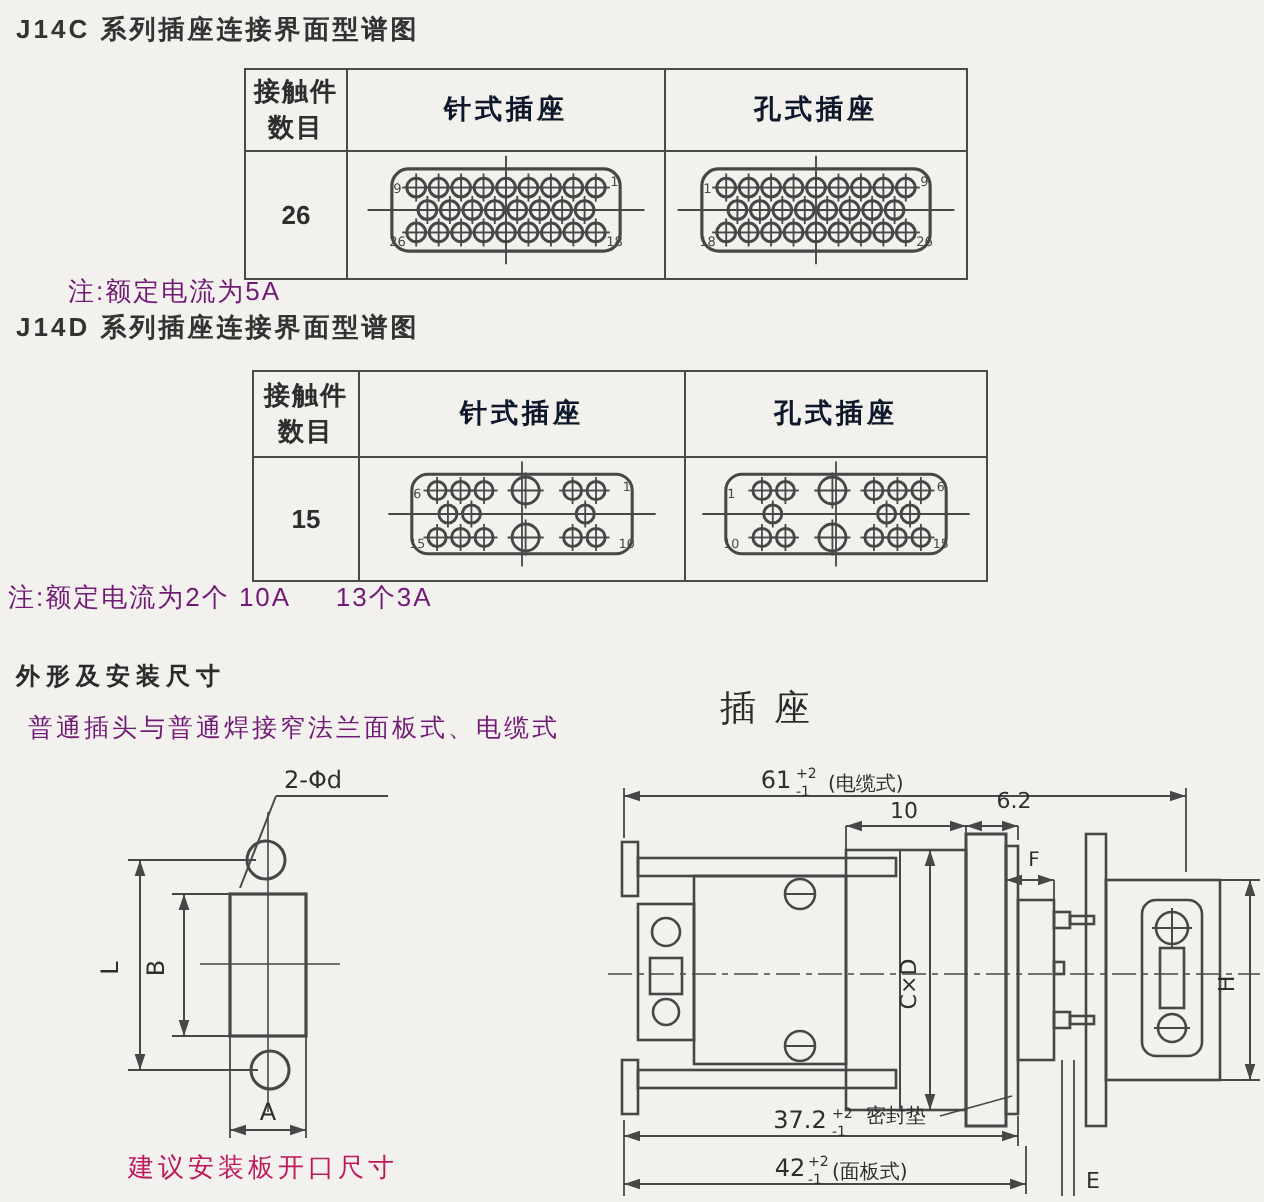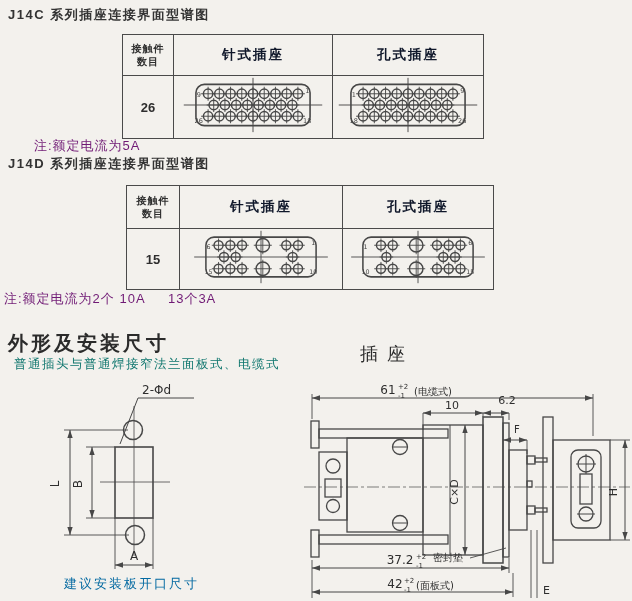--- a/index.html
+++ b/index.html
@@ -8,26 +8,26 @@
     background:#f3f1ed;
     font-family:"Liberation Sans","DejaVu Sans",sans-serif;
     color:#2e2e2e;
   }
   .abs{position:absolute;}
   .sec-title{font-size:13px;font-weight:bold;letter-spacing:1.5px;color:#333;}
   .note{font-size:13px;color:#701a75;white-space:pre;letter-spacing:1px;}
   table.spec{border-collapse:collapse;table-layout:fixed;}
   table.spec td{border:1.6px solid #4a4a4a;text-align:center;vertical-align:middle;padding:0;}
   .hdr{font-size:13.5px;font-weight:bold;letter-spacing:2px;color:#0f172a;}
-  .hdr2line{font-size:10px;font-weight:bold;line-height:1.35;letter-spacing:1px;}
+  .hdr2line{font-size:13px;font-weight:bold;line-height:1.35;letter-spacing:1px;}
   .count{font-size:13px;font-weight:bold;}
-  .big-heading{font-size:20px;font-weight:bold;letter-spacing:3px;color:#2b2b2b;font-family:Liberation Serif, serif;}
-  .sub-heading{font-size:12.5px;letter-spacing:1.5px;color:#0f766e;}
+  .big-heading{font-size:12px;font-weight:bold;letter-spacing:3px;color:#2b2b2b;font-family:Liberation Serif, serif;}
+  .sub-heading{font-size:12.5px;letter-spacing:1.5px;color:#701a75;}
   .socket-title{font-size:18px;letter-spacing:9px;color:#2b2b2b;}
-  .caption{font-size:13px;letter-spacing:2px;color:#0369a1;}
+  .caption{font-size:13px;letter-spacing:2px;color:#be185d;}
   svg text{font-family:"DejaVu Sans","Liberation Sans",sans-serif;}
 </style>
 </head>
 <body>
 
 <div class="abs sec-title" style="left:8px;top:6px;">J14C 系列插座连接界面型谱图</div>
 
 <table class="spec abs" style="left:122px;top:34px;">
   <tbody>
       <tr>

